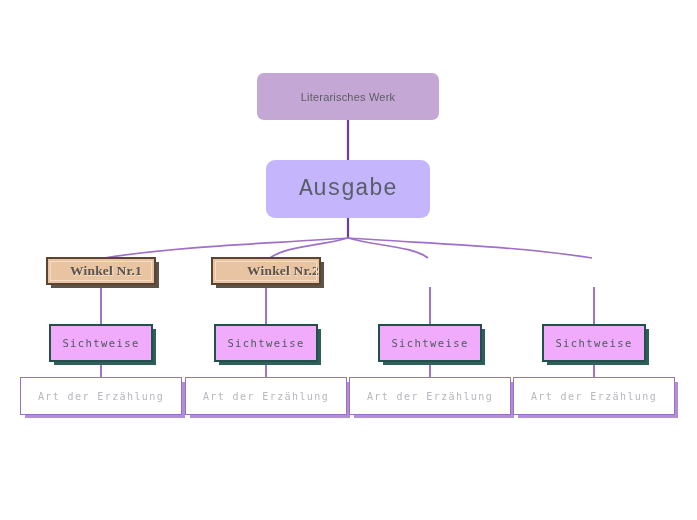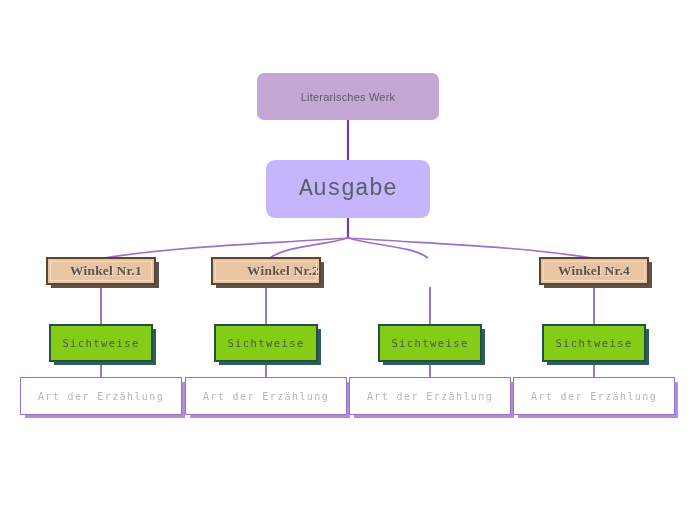--- a/index.html
+++ b/index.html
@@ -86,21 +86,21 @@
     left: 2px; top: 2px; right: 2px; bottom: 2px;
     border: 1px solid #f4ddc6;
     pointer-events: none;
   }
 
   
   .node-sicht {
     width: 104px;
     height: 38px;
     top: 324px;
-    background: #84cc16;
+    background: #f0abfc;
     border: 2px solid #22514c;
     box-shadow: 4px 4px 0 -1px #2e6059;
     color: #4d5a59;
     font-family: "DejaVu Sans Mono", monospace;
     font-size: 10.5px;
     letter-spacing: 1.4px;
   }
 
   
   .node-art {
@@ -172,24 +172,20 @@
   </div>
 
   <div class="node node-winkel col1">
     <span class="inner"></span>
     <span>Winkel Nr.1</span>
   </div>
   <div class="node node-winkel col2">
     <span class="inner"></span>
     <span>Winkel Nr.2</span>
   </div>
-  <div class="node node-winkel col4">
-    <span class="inner"></span>
-    <span>Winkel Nr.4</span>
-  </div>
 
   <div class="node node-sicht col1">
     <span>Sichtweise</span>
   </div>
   <div class="node node-sicht col2">
     <span>Sichtweise</span>
   </div>
   <div class="node node-sicht col3">
     <span>Sichtweise</span>
   </div>

